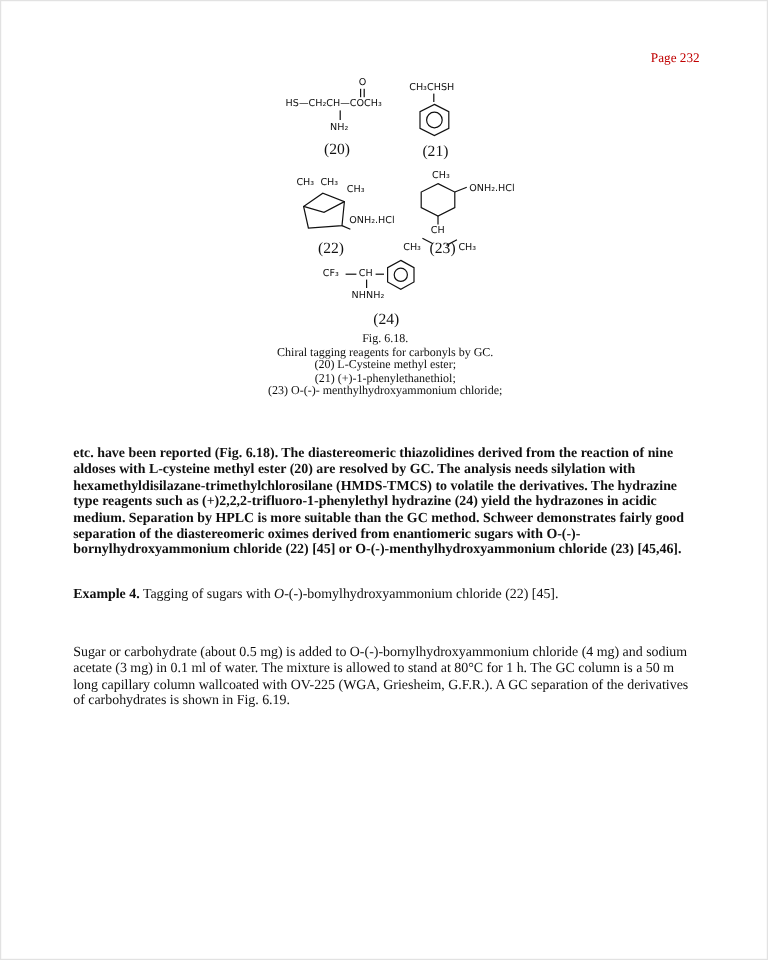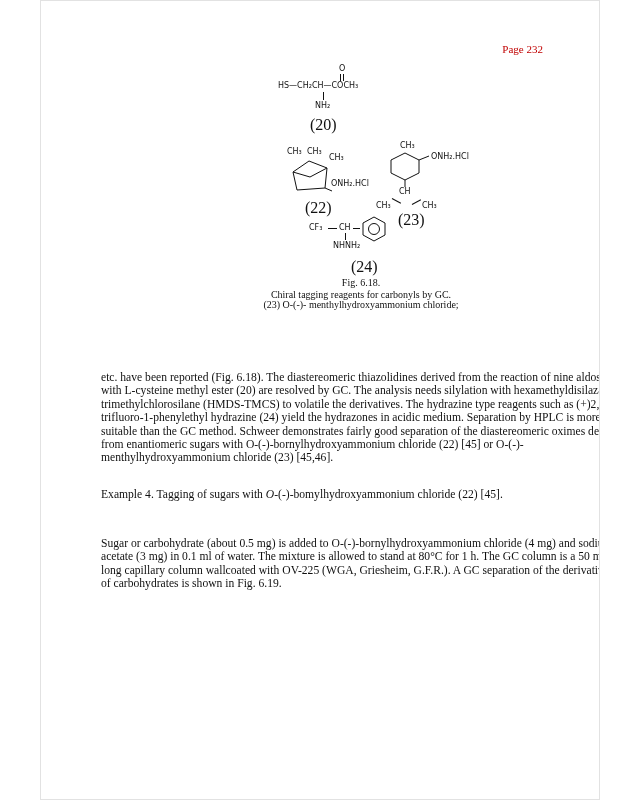--- a/index.html
+++ b/index.html
@@ -1,64 +1,73 @@
 <!DOCTYPE html>
 <html><head>
 <meta charset="utf-8">
 <style>
   * { margin:0; padding:0; box-sizing:border-box; }
   html,body { background:#ffffff; }
   .page {
-    position:relative; width:560px; height:800px; margin:0 auto;
+    position:relative; width:640px; height:800px; margin:0 auto;
     background:#ffffff; border:1px solid #e2e2e2; overflow:hidden;
     font-family:"Liberation Serif", serif; color:#161616;
   }
   .page-number {
     position:absolute; top:42px; right:56px;
     font-size:11px; font-family:"Liberation Serif", serif;
   }
   
   .struct { position:absolute; font-family:"DejaVu Sans", sans-serif; font-size:8px; color:#111; }
   .atom  { position:absolute; white-space:nowrap; letter-spacing:0; }
-  .lbl   { position:absolute; font-family:"Liberation Serif", serif; font-size:16px; }
+  .lbl   { position:absolute; font-family:"Liberation Serif", serif; font-size:13px; }
   .vline { position:absolute; width:1px; background:#111; }
   .hline { position:absolute; height:1px; background:#111; }
   .sline { position:absolute; height:1px; width:10px; background:#111; transform-origin:left center; }
   svg.skel { position:absolute; overflow:visible; }
   svg.skel * { stroke:#111; stroke-width:1; fill:none; }
   
   .caption { position:absolute; left:0; top:277px; width:640px; text-align:center;
              font-size:10px; line-height:10.6px; color:#101010; }
   .caption .cap-title { margin-bottom:1px; }
   
   .body-text { position:absolute; left:60px; width:524px; font-size:11.6px;
                line-height:13.4px; color:#101010; }
-  #p1 { top:370px; }
+  #p1 { top:370px;font-weight:bold; }
   #example { top:487px; }
   #p2 { top:536px; }
-  .bold { font-weight:normal;text-align:right; }
+  .bold { font-weight:bold;text-align:right; }
   .ital { font-style:italic; }
 </style>
 </head>
 <body>
 
 <div class="page">
 
   <div class="page-number" style="color: rgb(192, 0, 0);">Page 232</div>
 
   <div class="struct" style="left:237px; top:63px; width:110px; height:70px;">
     <span class="atom" style="left:61px; top:0;">O</span>
     <div class="vline" style="left:62px; top:10px; height:7px;"></div>
     <div class="vline" style="left:65px; top:10px; height:7px;"></div>
     <span class="atom" style="left:0; top:17px;text-align:right;">HS—CH₂CH—COCH₃</span>
     <div class="vline" style="left:45px; top:28px; height:8px;"></div>
     <span class="atom" style="left:37px; top:37px;">NH₂</span>
     <span class="lbl" style="left:32px; top:52px;">(20)</span>
   </div>
 
+  <div class="struct" style="left:338px; top:67px; width:70px; height:66px;">
+    <span class="atom" style="left:2px; top:0;">CH₃CHSH</span>
+    <div class="vline" style="left:22px; top:10px; height:7px;"></div>
+    <svg class="skel" style="left:10px; top:18px;" width="26" height="28">
+      <polygon points="13,1 25,7 25,21 13,27 1,21 1,7"></polygon>
+      <circle cx="13" cy="14" r="6.5"></circle>
+    </svg>
+    <span class="lbl" style="left:13px; top:50px;">(21)</span>
+  </div>
 
   <div class="struct" style="left:238px; top:146px; width:104px; height:66px;">
     <span class="atom" style="left:8px; top:0;">CH₃</span>
     <span class="atom" style="left:28px; top:0;">CH₃</span>
     <span class="atom" style="left:50px; top:6px;">CH₃</span>
     <svg class="skel" style="left:10px; top:10px;" width="46" height="36">
       <polygon points="8,33 4,15 20,4 38,11 36,31"></polygon>
       <polyline points="4,15 21,20 38,11"></polyline>
       <line x1="36" y1="31" x2="43" y2="34"></line>
     </svg>
@@ -72,40 +81,42 @@
       <polygon points="17,1 31,8 31,21 17,28 3,21 3,8"></polygon>
       <line x1="31" y1="8" x2="41" y2="4"></line>
       <line x1="17" y1="28" x2="17" y2="35"></line>
     </svg>
     <span class="atom" style="left:57px; top:11px;">ONH₂.HCl</span>
     <span class="atom" style="left:25px; top:46px;">CH</span>
     <div class="sline" style="left:18px; top:57px; transform:rotate(28deg);"></div>
     <div class="sline" style="left:38px; top:63px; transform:rotate(-28deg);"></div>
     <span class="atom" style="left:2px; top:60px;">CH₃</span>
     <span class="atom" style="left:48px; top:60px;">CH₃</span>
-    <span class="lbl" style="left:24px; top:70px;">(23)</span>
+    <span class="lbl" style="left:24px; top:58px;">(23)</span>
   </div>
 
   <div class="struct" style="left:268px; top:213px; width:120px; height:62px;">
     <span class="atom" style="left:0; top:9px;">CF₃</span>
     <div class="hline" style="left:19px; top:14px; width:9px;"></div>
     <span class="atom" style="left:30px; top:9px;">CH</span>
     <div class="hline" style="left:44px; top:14px; width:7px;"></div>
     <svg class="skel" style="left:53px; top:2px;" width="24" height="26">
       <polygon points="12,1 23,7 23,19 12,25 1,19 1,7"></polygon>
       <circle cx="12" cy="13" r="5.5"></circle>
     </svg>
     <div class="vline" style="left:36px; top:19px; height:7px;"></div>
     <span class="atom" style="left:24px; top:27px;">NHNH₂</span>
     <span class="lbl" style="left:42px; top:44px;">(24)</span>
   </div>
 
   <div class="caption">
     <div class="cap-title">Fig. 6.18.</div>
     <div>Chiral tagging reagents for carbonyls by GC.</div>
+    <div>(20) L-Cysteine methyl ester;</div>
+    <div>(21) (+)-1-phenylethanethiol;</div>
     <div>(23) O-(-)- menthylhydroxyammonium chloride;</div>
   </div>
 
   <div id="p1" class="body-text">etc. have been reported (Fig. 6.18). The diastereomeric thiazolidines derived from the reaction of nine aldoses with L-cysteine methyl ester (20) are resolved by GC. The analysis needs silylation with hexamethyldisilazane-trimethylchlorosilane (HMDS-TMCS) to volatile the derivatives. The hydrazine type reagents such as (+)2,2,2-trifluoro-1-phenylethyl hydrazine (24) yield the hydrazones in acidic medium. Separation by HPLC is more suitable than the GC method. Schweer demonstrates fairly good separation of the diastereomeric oximes derived from enantiomeric sugars with O-(-)-bornylhydroxyammonium chloride (22) [45] or O-(-)-menthylhydroxyammonium chloride (23) [45,46].</div>
 
   <div id="example" class="body-text">
     <span class="bold">Example 4.</span><span> Tagging of sugars with </span><span class="ital">O</span><span>-(-)-bomylhydroxyammonium chloride (22) [45].</span>
   </div>
 
   <div id="p2" class="body-text">Sugar or carbohydrate (about 0.5 mg) is added to O-(-)-bornylhydroxyammonium chloride (4 mg) and sodium acetate (3 mg) in 0.1 ml of water. The mixture is allowed to stand at 80°C for 1 h. The GC column is a 50 m long capillary column wallcoated with OV-225 (WGA, Griesheim, G.F.R.). A GC separation of the derivatives of carbohydrates is shown in Fig. 6.19.</div>

